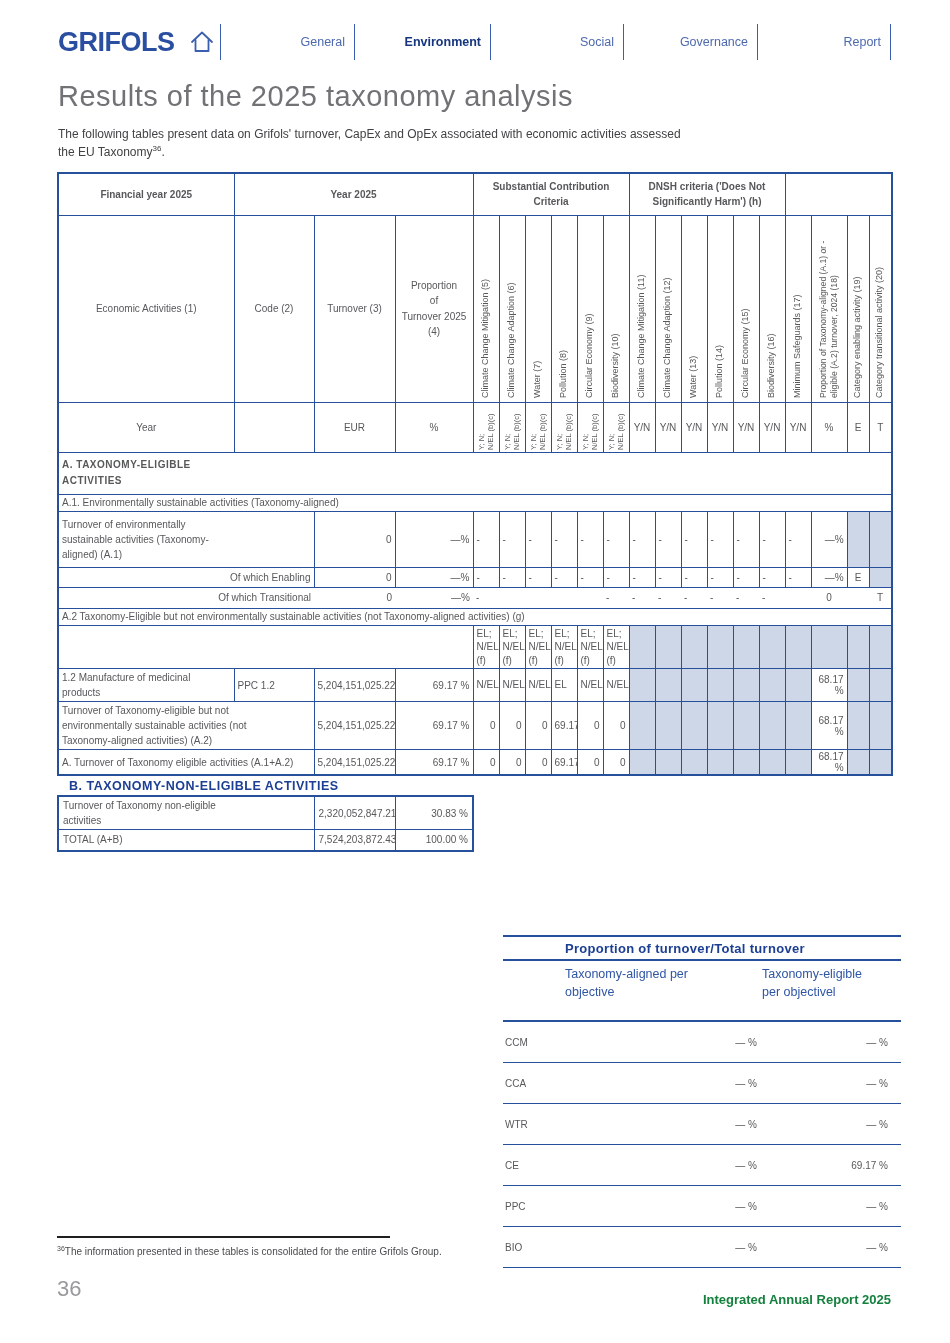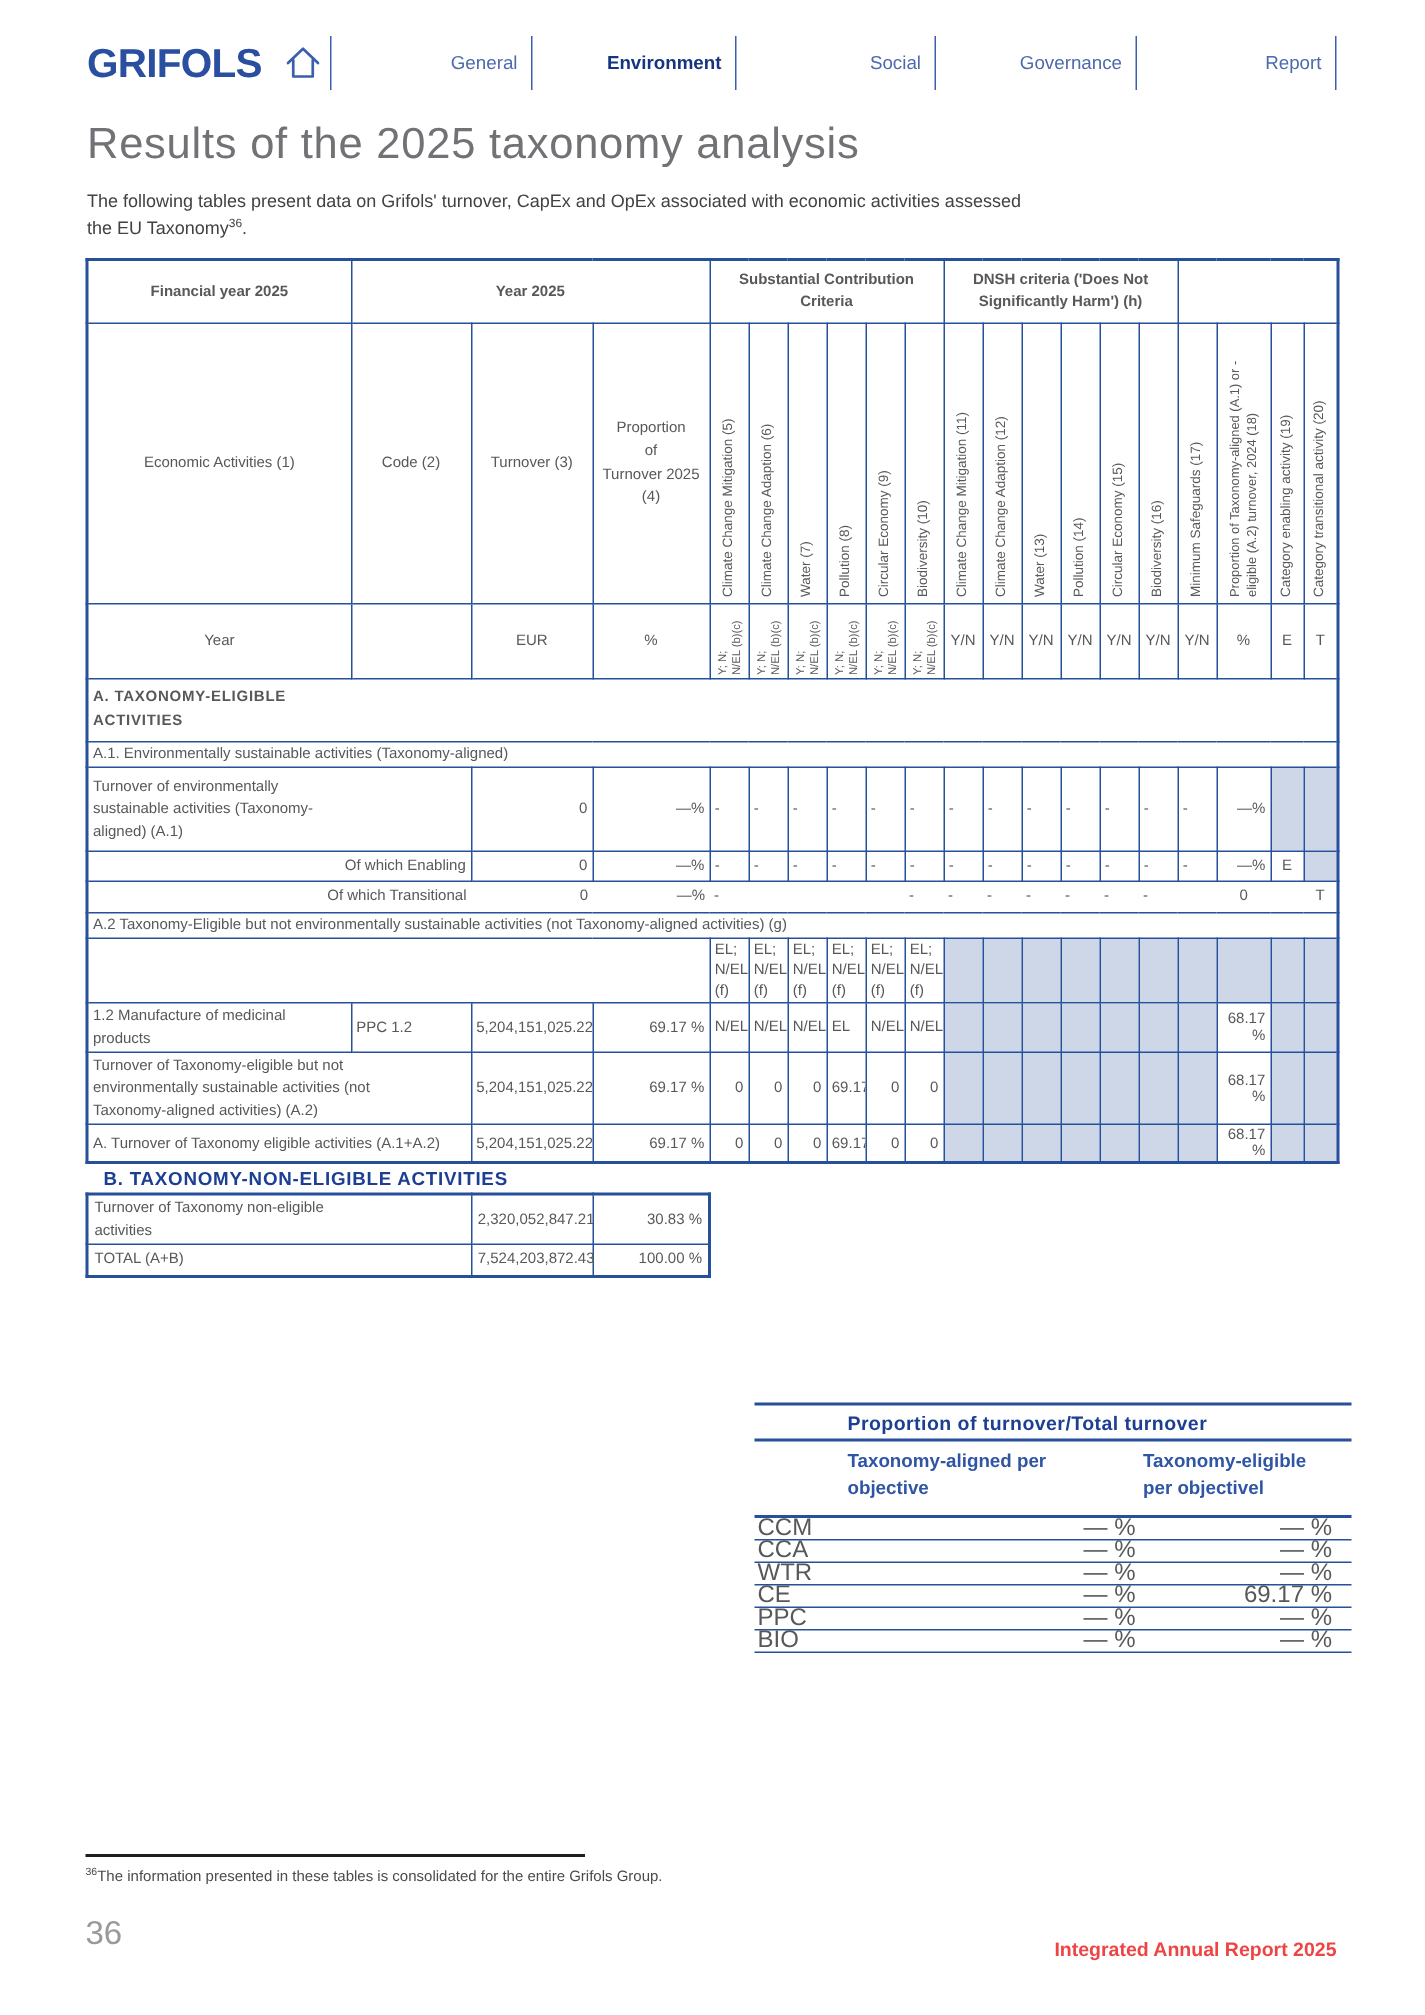--- a/index.html
+++ b/index.html
@@ -59,35 +59,35 @@
   tr.nb td{border-left:none;border-right:none;}
 
   
   .b-heading{width:415px;font-weight:bold;color:var(--navy-text);font-size:12.5px;letter-spacing:.5px;padding:3px 0 2px 12px;}
   table.tb{border-collapse:collapse;table-layout:fixed;width:415px;border:2px solid var(--navy);}
   table.tb td{border:1.5px solid var(--navy);font-size:10px;color:var(--gray);vertical-align:middle;padding:1px 4px;}
 
   
   .prop{position:absolute;left:503px;top:935px;width:398px;border-top:2px solid var(--navy);}
   .p-title{font-weight:bold;color:var(--navy-text);font-size:13px;letter-spacing:.3px;padding:4px 0 3px 62px;border-bottom:2px solid var(--navy);}
-  .p-sub{display:flex;border-bottom:2px solid var(--navy);padding:4px 0 9px 0;font-weight:bold;}
+  .p-sub{display:flex;border-bottom:2px solid var(--navy);padding:4px 0 19px 0;}
   .p-sub .c0{width:62px;}
   .p-sub .c1{width:197px;color:#2f55a5;font-size:12.5px;line-height:1.45;}
   .p-sub .c2{flex:1;color:#2f55a5;font-size:12.5px;line-height:1.45;}
-  .p-row{display:flex;align-items:center;height:15px;border-bottom:1.5px solid var(--navy);font-size:16px;color:var(--gray);}
+  .p-row{display:flex;align-items:center;height:41px;border-bottom:1.5px solid var(--navy);font-size:10px;color:var(--gray);}
   .p-row .rl{width:62px;padding-left:2px;}
   .p-row .v1{width:197px;text-align:right;padding-right:5px;}
   .p-row .v2c{flex:1;text-align:right;padding-right:13px;}
 
   
   .foot-rule{position:absolute;left:57px;top:1236px;width:333px;height:2px;background:#1f1f20;}
   .footnote{position:absolute;left:57px;top:1245px;font-size:10px;color:#4a4b4d;}
   .footnote sup{font-size:7px;}
   .page-num{position:absolute;left:57px;top:1276px;font-size:22px;font-weight:300;color:#98999b;}
-  .report-title{position:absolute;right:59px;top:1292px;font-size:13px;font-weight:bold;color:#ef4444;}
+  .report-title{position:absolute;right:59px;top:1292px;font-size:13px;font-weight:bold;color:#15803d;}
 
   svg.home{display:block;}
 </style>
 </head>
 <body>
 
 <div class="topbar">
   <div class="logo">GRIFOLS</div>
   <div class="home-box">
     <svg class="home" width="28" height="28" viewBox="0 0 28 28">

